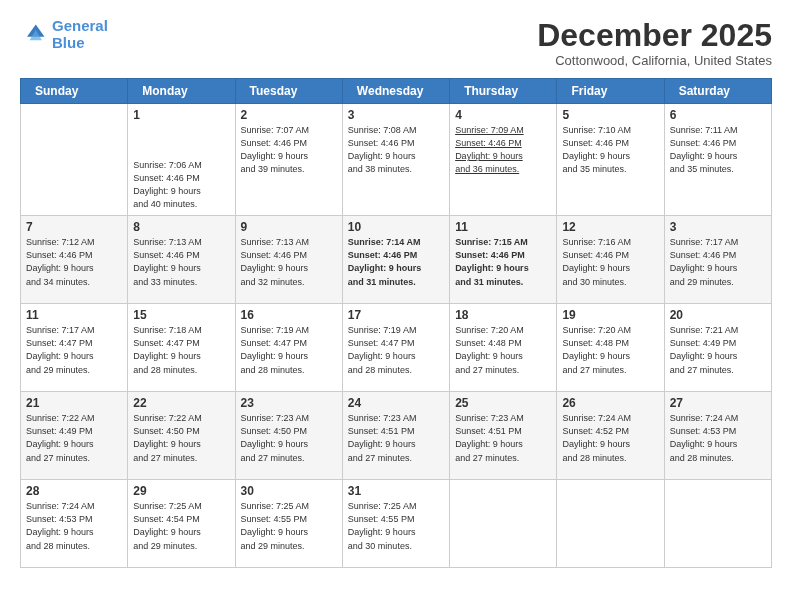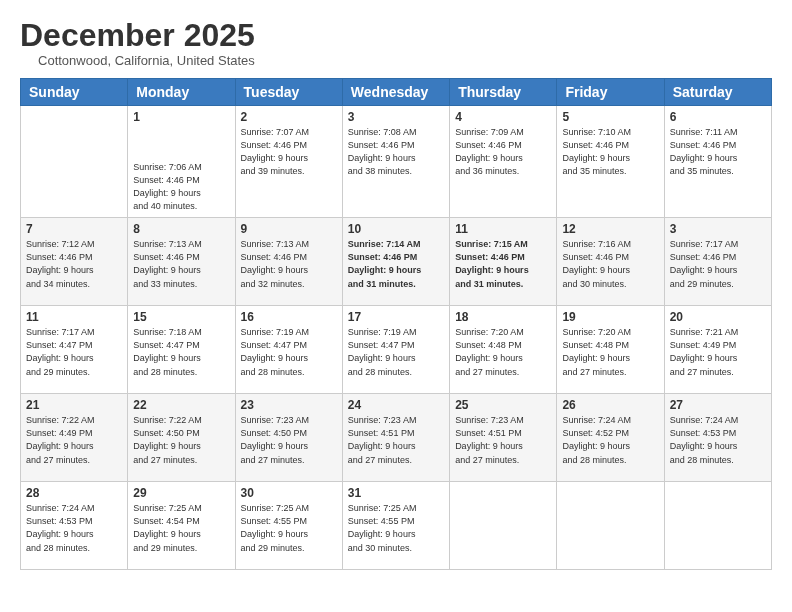--- a/index.html
+++ b/index.html
@@ -55,23 +55,23 @@
       margin-top: 0;
     }
     .calendar {
       width: 100%;
       border-collapse: collapse;
       border: 1px solid #ccc;
     }
     .calendar th {
       background: #3a7abf;
       color: #fff;
-      font-size: 14px;
+      font-size: 12px;
       font-weight: bold;
-      padding: 5px 8px;
+      padding: 5px 14px;
       text-align: left;
       border: 1px solid #2e6ba8;
     }
     .calendar td {
       vertical-align: top;
       border: 1px solid #ccc;
       padding: 4px 5px;
       width: calc(100% / 7);
       height: 88px;
       font-size: 9.5px;
@@ -95,20 +95,31 @@
     }
     .empty-cell {
       background: #fff !important;
     }
   </style>
 </head>
 <body>
 
 <div class="page">
   <div class="header">
+    <div class="logo">
+      <svg class="logo-icon" viewBox="0 0 32 32">
+        <rect x="0" y="0" width="32" height="32" fill="#fff"></rect>
+        <polygon points="18,4 28,18 8,18" fill="#3a7abf"></polygon>
+        <polygon points="18,10 25,22 11,22" fill="#5aaae0" opacity="0.7"></polygon>
+      </svg>
+      <div class="logo-text">
+        <div><span>General</span></div>
+        <div><span style="color:#4a90d9">Blue</span></div>
+      </div>
+    </div>
     <div class="title-block">
       <div class="month-title">December 2025</div>
       <div class="location">Cottonwood, California, United States</div>
     </div>
   </div>
 
   <table class="calendar">
     <thead>
       <tr>
       <th>Sunday</th>
@@ -139,21 +150,21 @@
           </td>
           <td>
             <span class="day-num">3</span>
             <div class="day-info" style="white-space: pre-line;">Sunrise: 7:08 AM
 Sunset: 4:46 PM
 Daylight: 9 hours
 and 38 minutes.</div>
           </td>
           <td>
             <span class="day-num">4</span>
-            <div class="day-info" style="white-space: pre-line;">Sunrise: 7:09 AM
+            <div class="day-info" style="white-space: pre-line; text-decoration: underline;">Sunrise: 7:09 AM
 Sunset: 4:46 PM
 Daylight: 9 hours
 and 36 minutes.</div>
           </td>
           <td>
             <span class="day-num">5</span>
             <div class="day-info" style="white-space: pre-line;">Sunrise: 7:10 AM
 Sunset: 4:46 PM
 Daylight: 9 hours
 and 35 minutes.</div>

